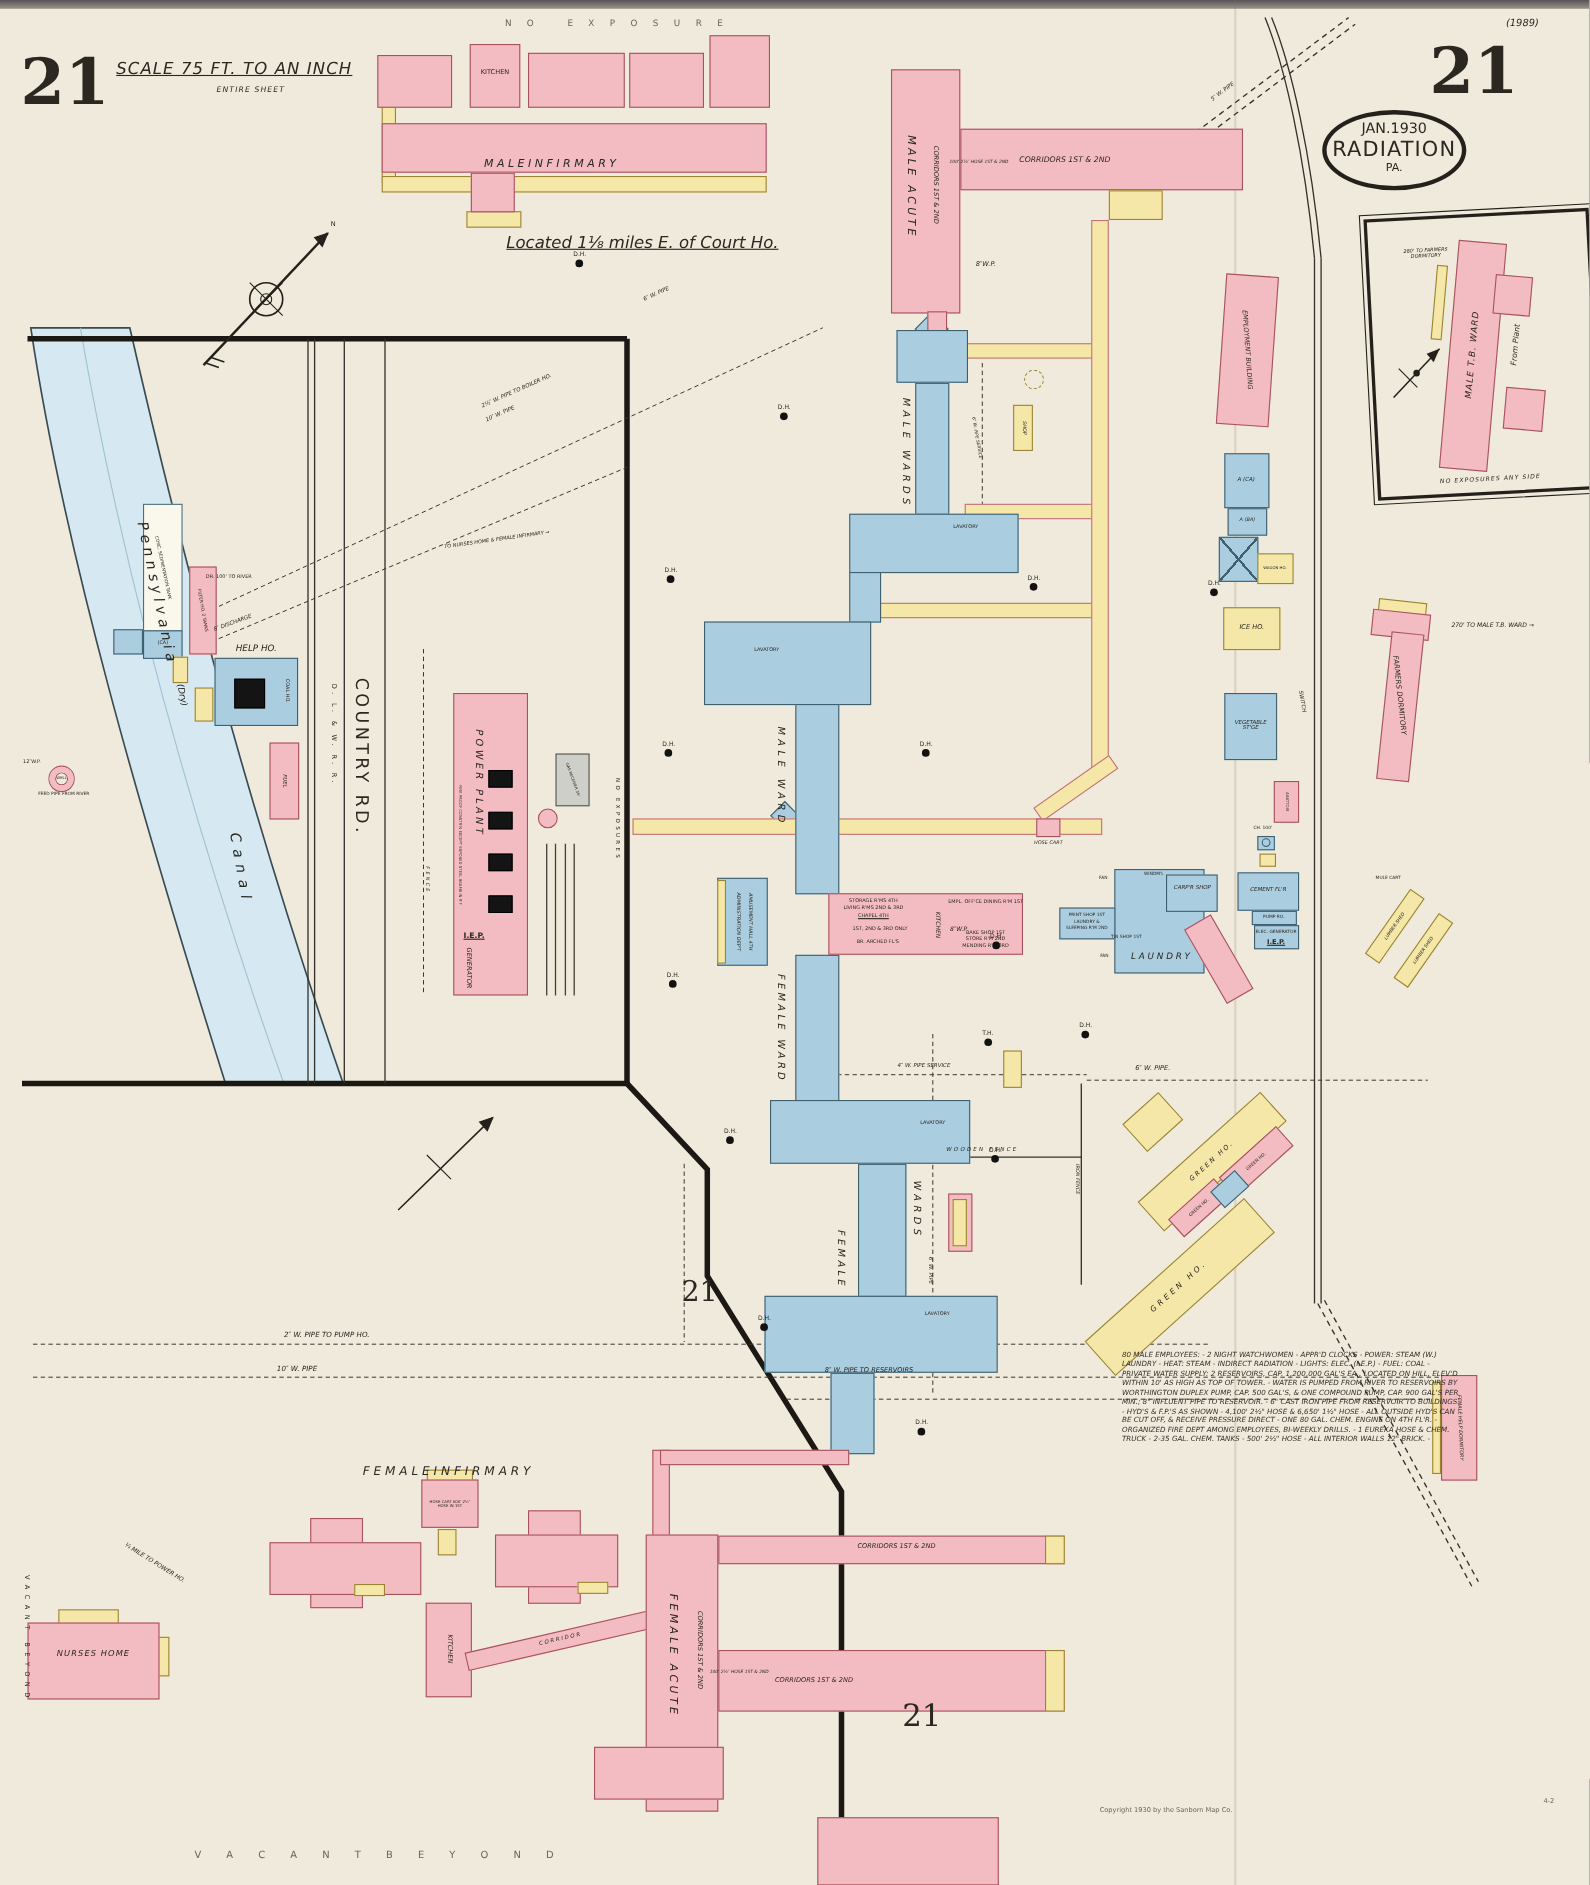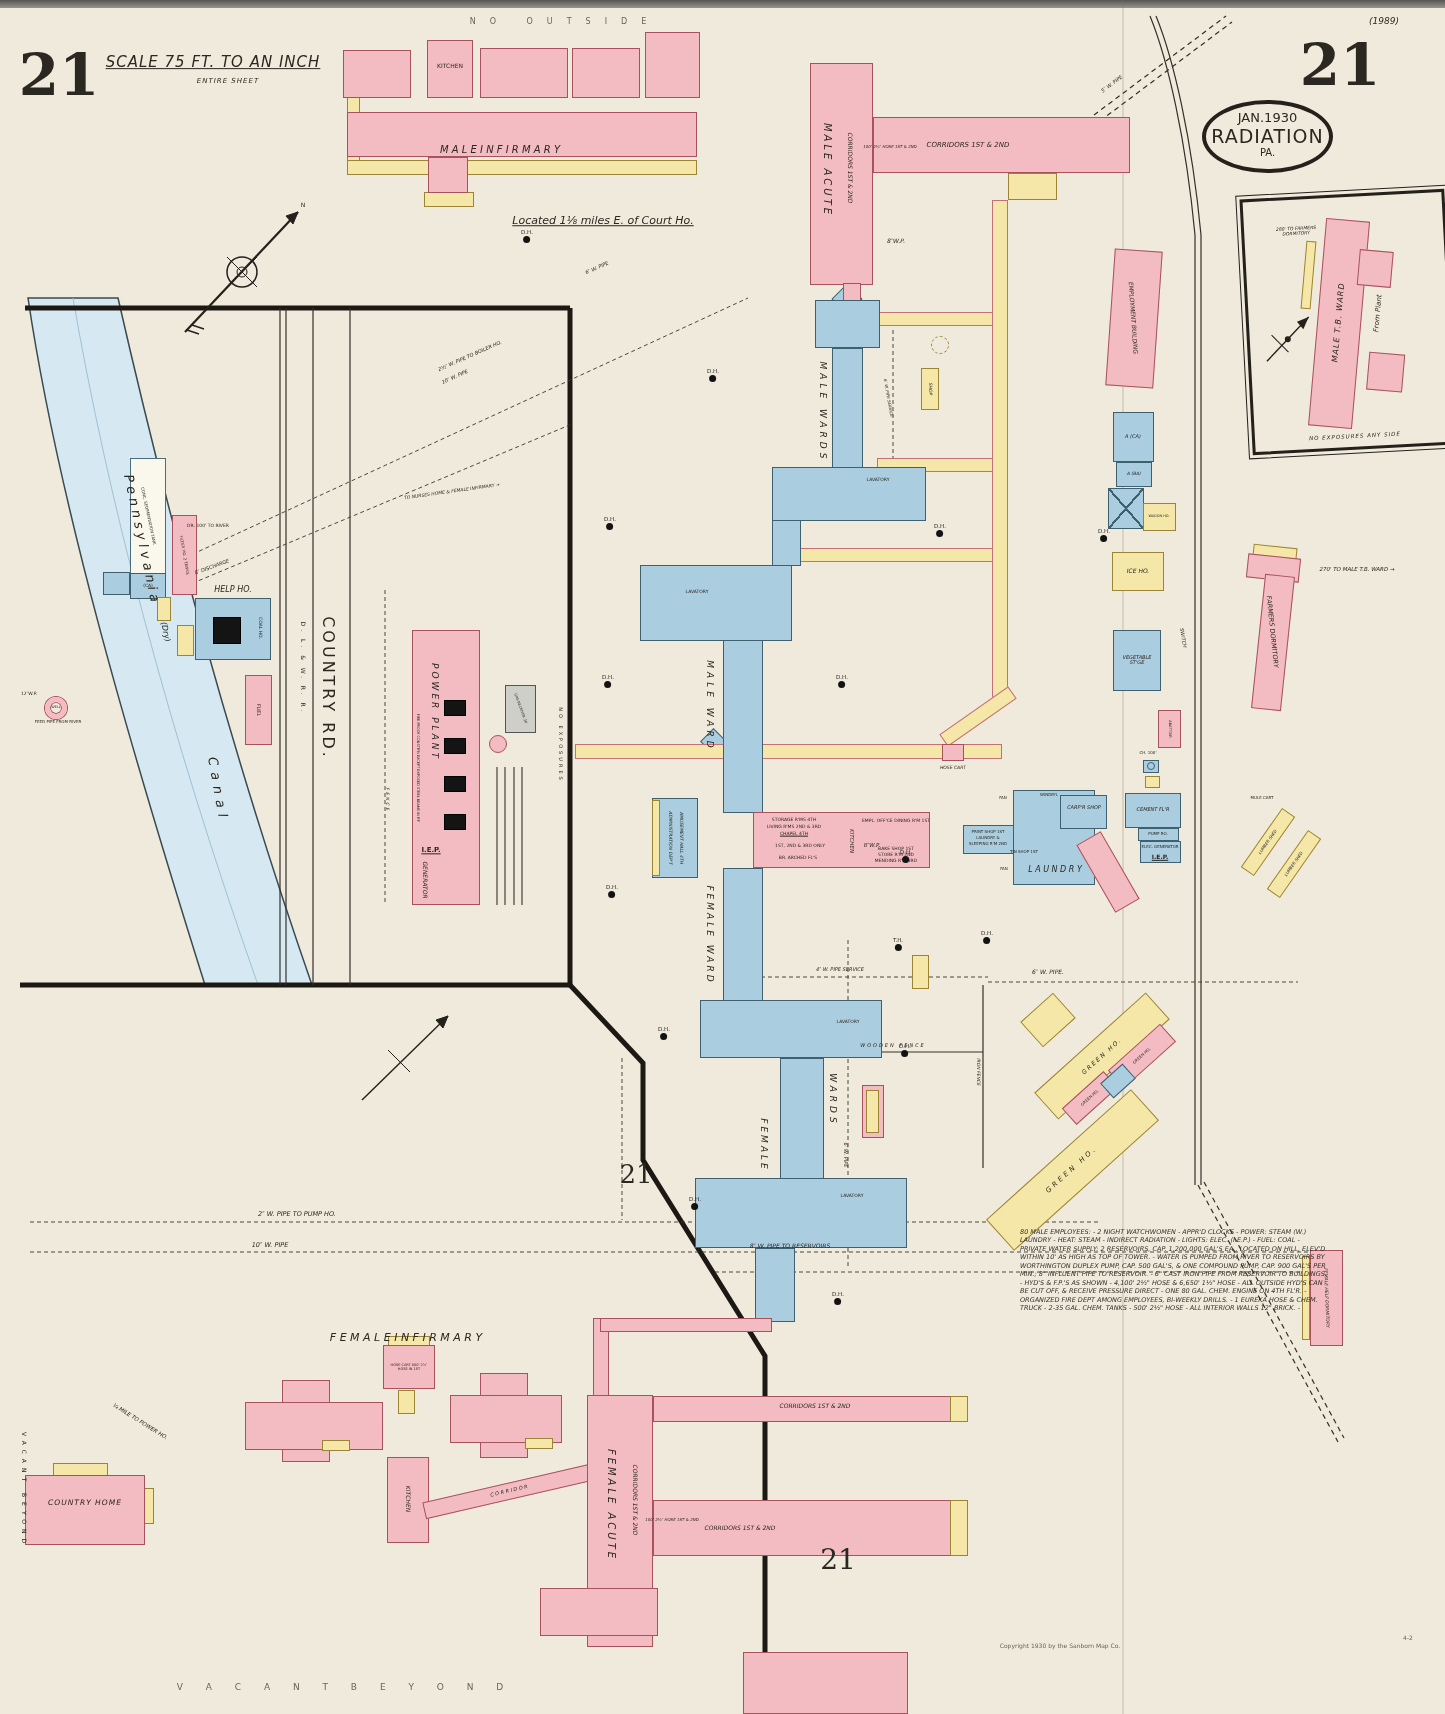--- a/index.html
+++ b/index.html
@@ -109,29 +109,29 @@
       <path d="M388,1050 L410,1072" stroke-width="1"></path>
     </g>
   </svg>
 
   <div id="scan-edge"></div>
   <div id="crease"></div>
 
   <div class="lb" style="left:59px;top:75px;font-size:58px;font-weight:bold;font-family:'DejaVu Serif',serif;">21</div>
   <div class="lb ul" style="left:213px;top:63px;font-size:15px;font-style:italic;letter-spacing:1px;">SCALE 75 FT. TO AN INCH</div>
   <div class="lb" style="left:228px;top:82px;font-size:7px;font-style:italic;letter-spacing:1px;">ENTIRE SHEET</div>
-  <div class="lb" style="left:565px;top:22px;font-size:8px;letter-spacing:14px;color:#6b655a;">NO OUTSIDE</div>
+  <div class="lb" style="left:565px;top:22px;font-size:8px;letter-spacing:14px;color:#6b655a;">NO EXPOSURE</div>
   <div class="lb" style="left:1384px;top:22px;font-size:9px;font-style:italic;">(1989)</div>
   <div class="lb" style="left:1340px;top:65px;font-size:58px;font-weight:bold;font-family:'DejaVu Serif',serif;">21</div>
   <div style="position:absolute;left:1202px;top:100px;width:123px;height:65px;border:4px solid #24211c;border-radius:50%;z-index:4;text-align:center;">
     <div style="font-size:13px;margin-top:6px;">JAN.1930</div>
     <div style="font-size:19px;letter-spacing:1px;">RADIATION</div>
     <div style="font-size:10px;">PA.</div>
   </div>
-  <div class="lb ul it" style="left:603px;top:221px;font-size:11px;">Located 1⅛ miles E. of Court Ho.</div>
+  <div class="lb ul it" style="left:584px;top:221px;font-size:15px;">Located 1⅛ miles E. of Court Ho.</div>
 
 
   <div class="b yl" style="left:347px;top:90px;width:13px;height:76px;"></div>
   <div class="b yl" style="left:347px;top:160px;width:350px;height:15px;"></div>
   <div class="b yl" style="left:424px;top:192px;width:50px;height:15px;"></div>
   <div class="b pk" style="left:343px;top:50px;width:68px;height:48px;"></div>
   <div class="b pk" style="left:427px;top:40px;width:46px;height:58px;"></div>
   <div class="b pk" style="left:480px;top:48px;width:88px;height:50px;"></div>
   <div class="b pk" style="left:572px;top:48px;width:68px;height:50px;"></div>
   <div class="b pk" style="left:645px;top:32px;width:55px;height:66px;"></div>
@@ -425,21 +425,21 @@
   <div class="lb it" style="left:740px;top:1528px;font-size:6px;">CORRIDORS 1ST &amp; 2ND</div>
   <div class="lb it" style="left:672px;top:1520px;font-size:4px;">100' 2½″ HOSE 1ST &amp; 2ND</div>
 
   <div class="b yl" style="left:1302px;top:1256px;width:8px;height:84px;"></div>
   <div class="b pk" style="left:1310px;top:1250px;width:33px;height:96px;"></div>
   <div class="lb it" style="left:1326px;top:1298px;font-size:4.5px;transform:translate(-50%,-50%) rotate(88deg);">FEMALE HELP DORMITORY</div>
 
   <div class="b yl" style="left:53px;top:1463px;width:55px;height:14px;"></div>
   <div class="b yl" style="left:140px;top:1488px;width:14px;height:36px;"></div>
   <div class="b pk" style="left:25px;top:1475px;width:120px;height:70px;"></div>
-  <div class="lb it" style="left:85px;top:1503px;font-size:7.5px;letter-spacing:1px;">COUNTRY HOME</div>
+  <div class="lb it" style="left:85px;top:1503px;font-size:7.5px;letter-spacing:1px;">NURSES HOME</div>
   <div class="lb it" style="left:140px;top:1422px;font-size:5.5px;transform:translate(-50%,-50%) rotate(32deg);">¼ MILE TO POWER HO.</div>
   <div class="lb" style="left:24px;top:1490px;font-size:6px;letter-spacing:5px;transform:translate(-50%,-50%) rotate(90deg);">VACANT BEYOND</div>
 
   <div class="lb" style="left:345px;top:1688px;font-size:9px;letter-spacing:10px;color:#6b655a;">V A C A N T      B E Y O N D</div>
   <div class="lb" style="left:838px;top:1560px;font-size:28px;font-family:'DejaVu Serif',serif;">21</div>
   <div class="lb" style="left:1060px;top:1646px;font-size:6px;color:#6b655a;">Copyright 1930 by the Sanborn Map Co.</div>
   <div class="lb" style="left:1408px;top:1638px;font-size:6px;color:#6b655a;">4-2</div>
 
   <div id="inset-frame">
     <div class="lb it" style="left:52px;top:32px;font-size:4.5px;white-space:normal;width:66px;">280' TO FARMERS DORMITORY</div>

